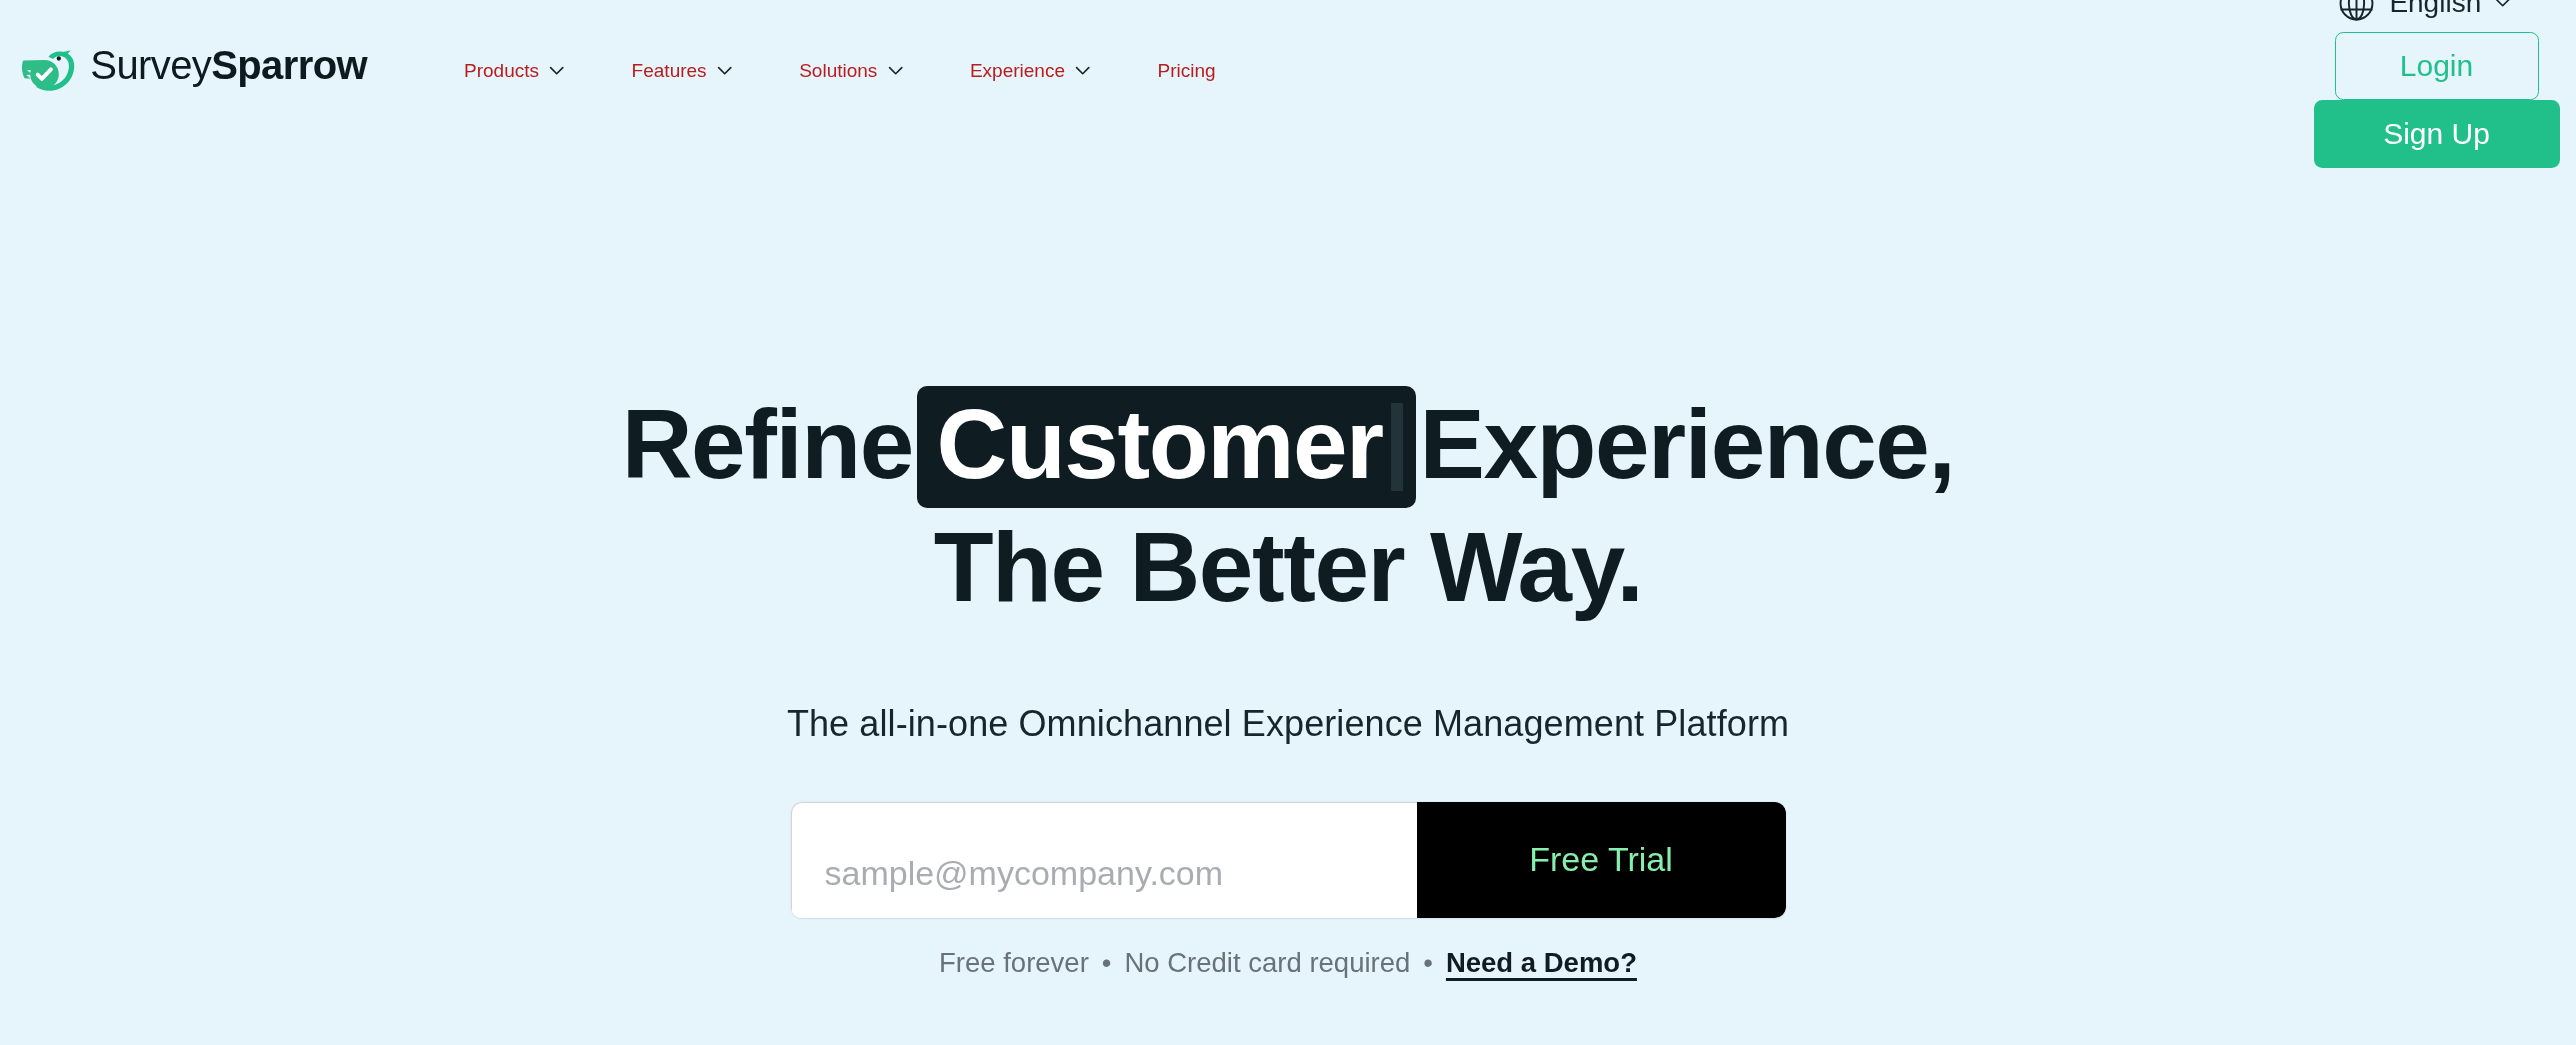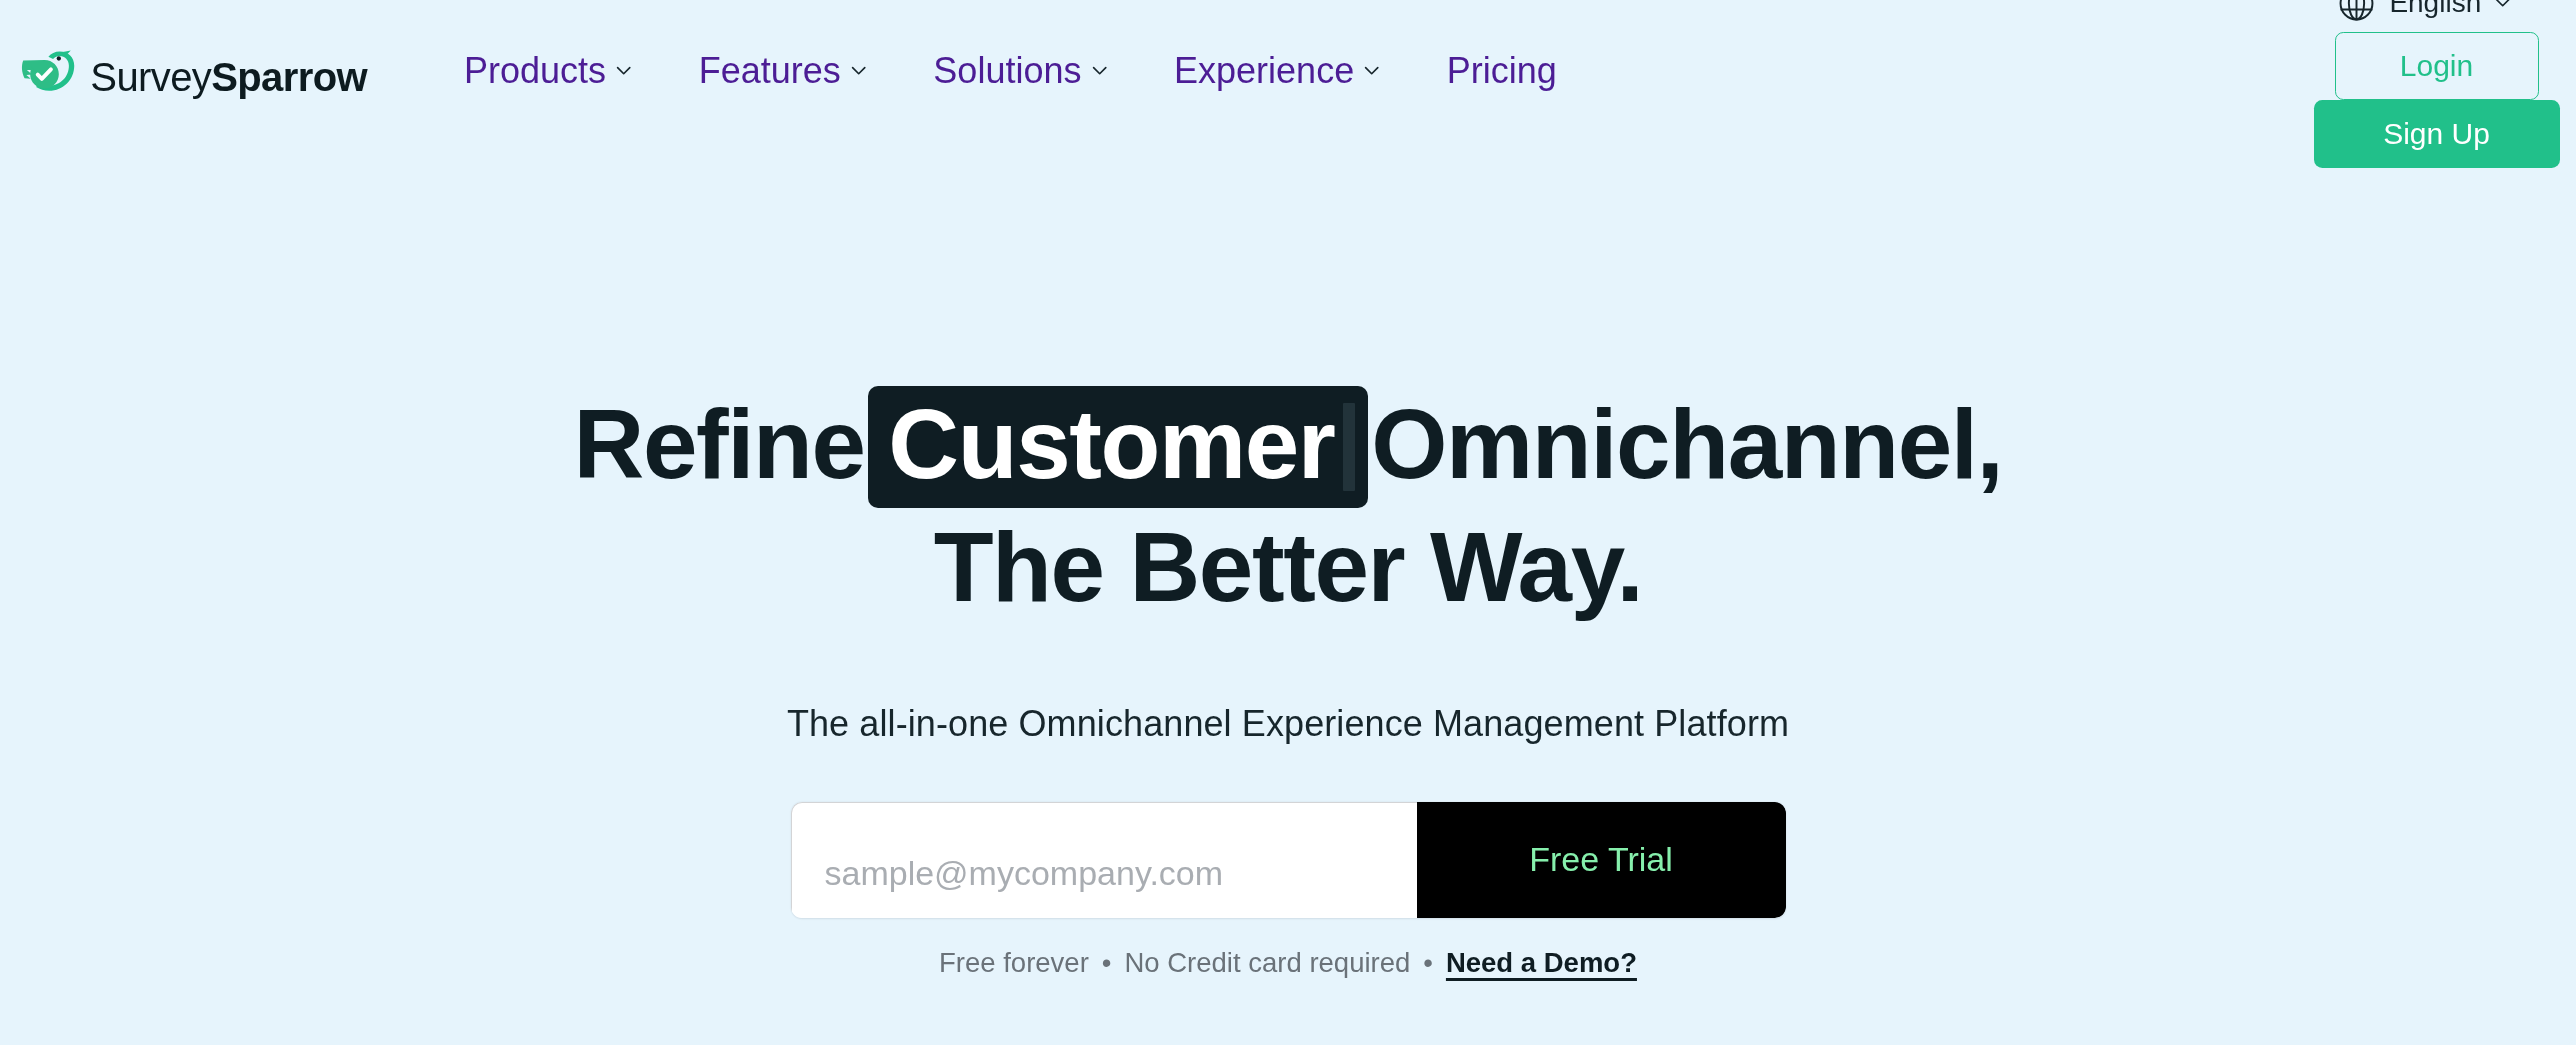--- a/index.html
+++ b/index.html
@@ -31,21 +31,21 @@
     left: 0;
     width: 2576px;
     height: 142px;
     display: flex;
     align-items: center;
     padding: 0 16.5px 0 13px;
   }
 
   .brand {
     display: flex;
-    align-items: flex-end;
+    align-items: flex-start;
     gap: 13px;
     margin-left: 7.3px;
     flex: 0 0 auto;
     text-decoration: none;
   }
   .brand-mark {
     width: 57px;
     height: 57px;
     display: block;
     flex: 0 0 auto;
@@ -69,22 +69,22 @@
   }
   .nav-item {
     display: flex;
     align-items: center;
     gap: 9.2px;
     padding: 13px 33px;
     cursor: pointer;
     white-space: nowrap;
   }
   .nav-item-label {
-    font-size: 36px;
-    color: #4c1d95;
+    font-size: 19px;
+    color: #b91c1c;
     font-weight: 400;
   }
   .chevron {
     display: inline-block;
     width: 17.4px;
     height: 17.4px;
     flex: 0 0 auto;
   }
   .chevron svg { display: block; width: 100%; height: 100%; }
 
@@ -346,21 +346,21 @@
       </div>
 
       <button class="btn-login" type="button">Login</button>
       <button class="btn-signup" type="button">Sign Up</button>
     </div>
   </header>
 
   <main class="hero">
 
     <h1 class="hero-title">
-      <span class="line"><span>Refine</span><span class="hl"><span>Customer</span><span class="caret"></span></span><span>Omnichannel,</span></span>
+      <span class="line"><span>Refine</span><span class="hl"><span>Customer</span><span class="caret"></span></span><span>Experience,</span></span>
       <span class="line">The Better Way.</span>
     </h1>
 
     <p class="hero-sub">The all-in-one Omnichannel Experience Management Platform</p>
 
     <form class="signup-form">
       <input class="email-field" type="email" placeholder="sample@mycompany.com" style="">
       <button class="btn-freetrial" type="submit">Free Trial</button>
     </form>
 

